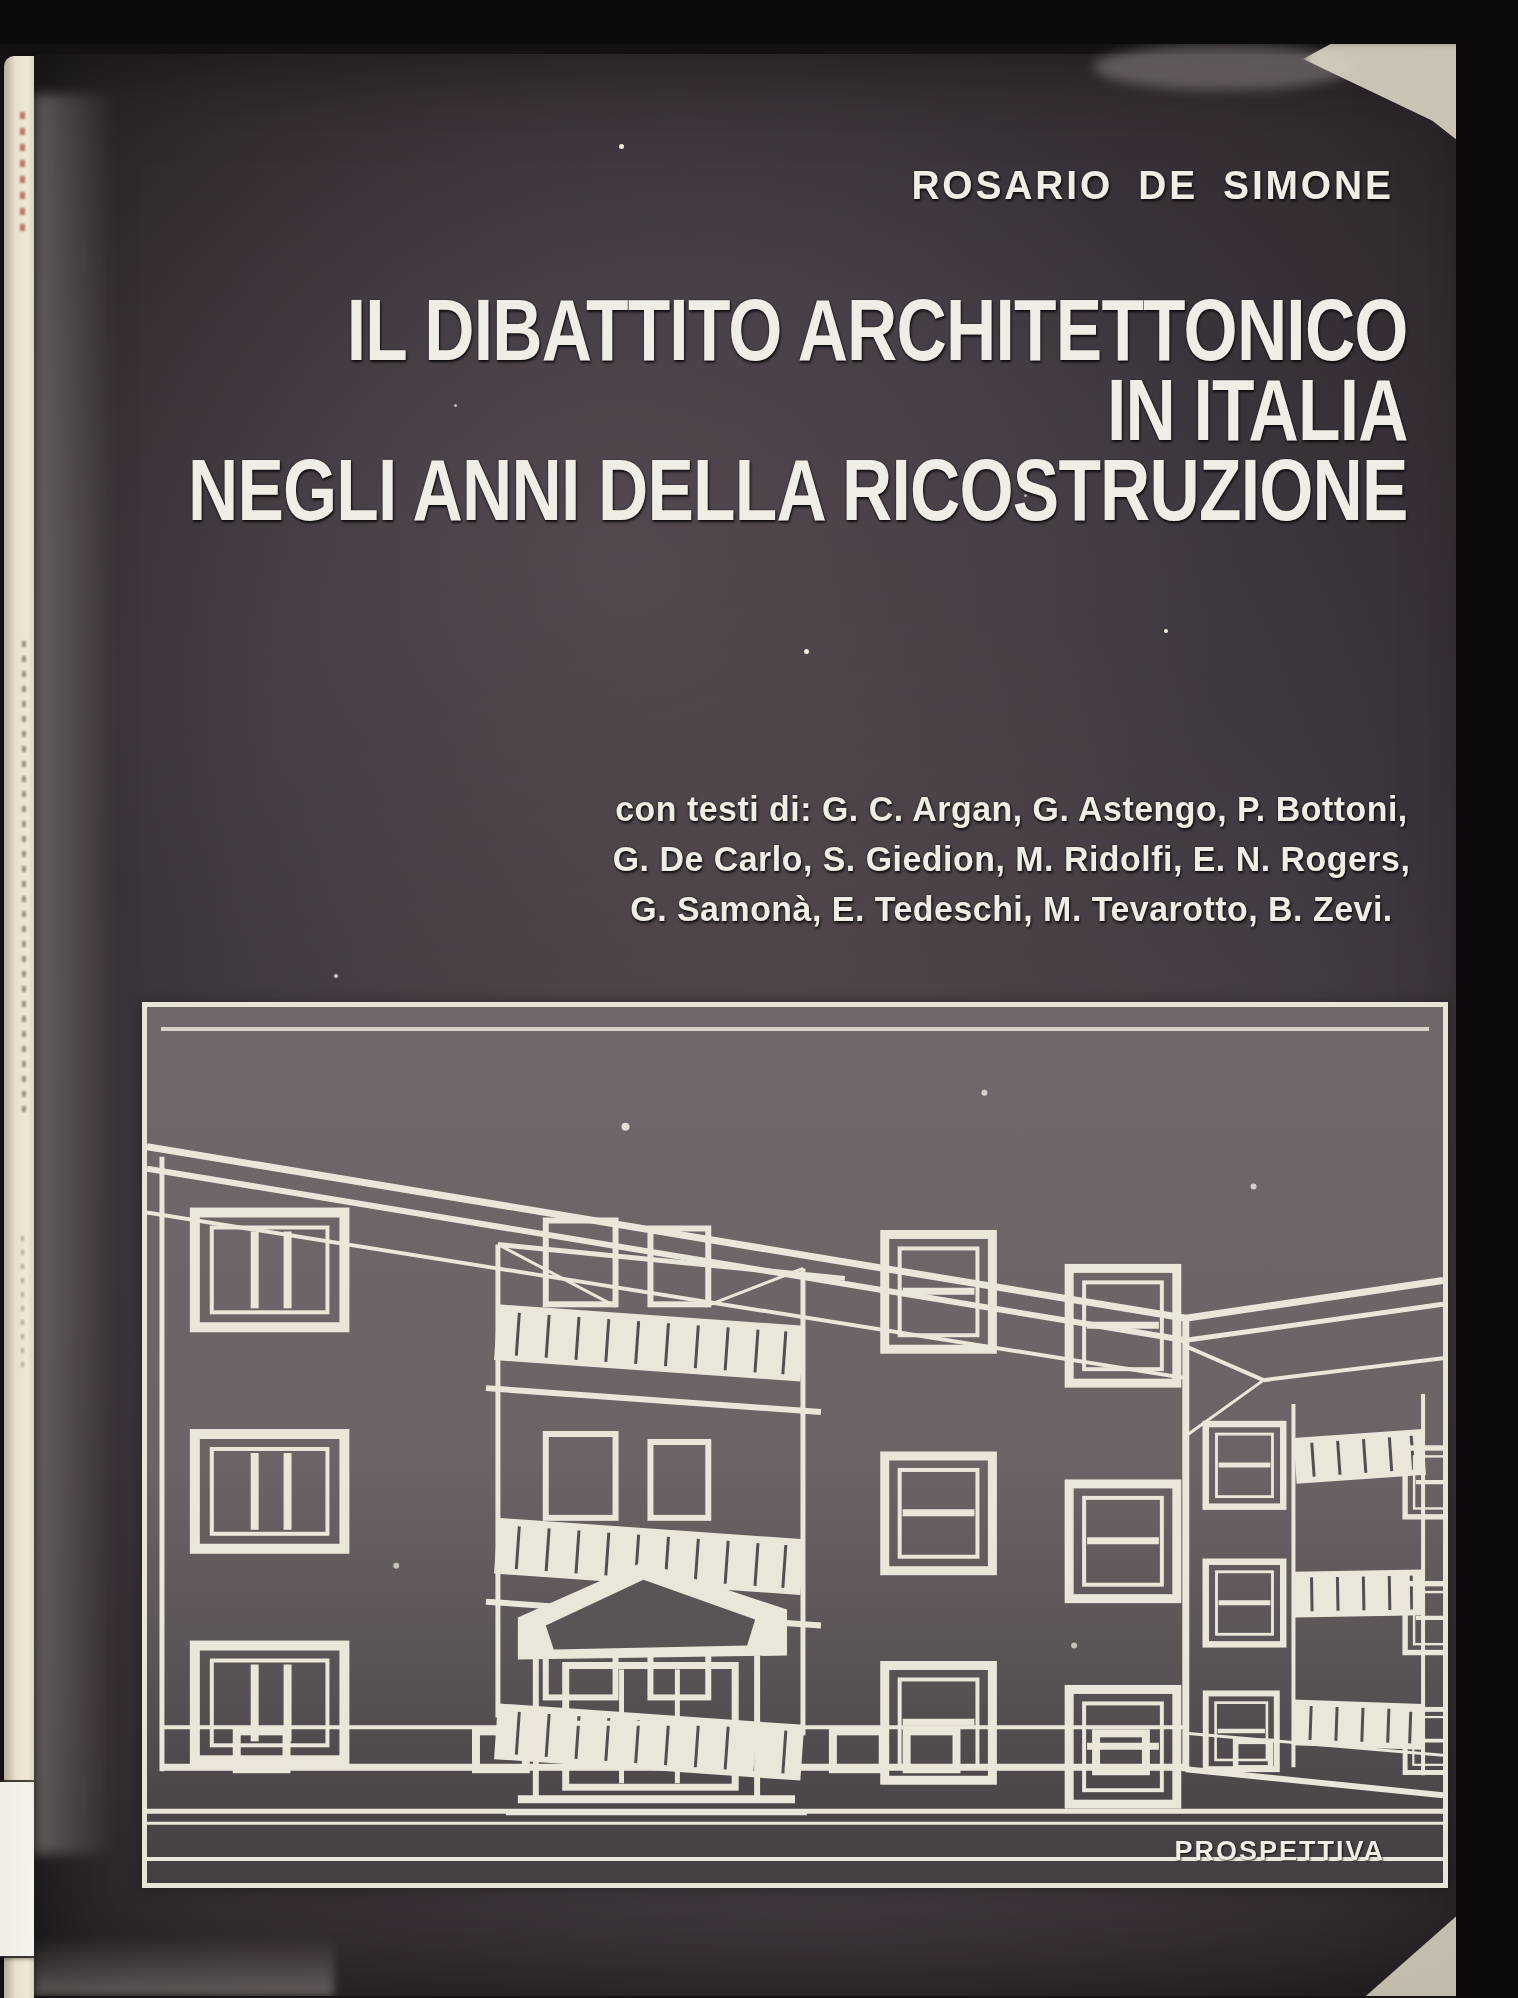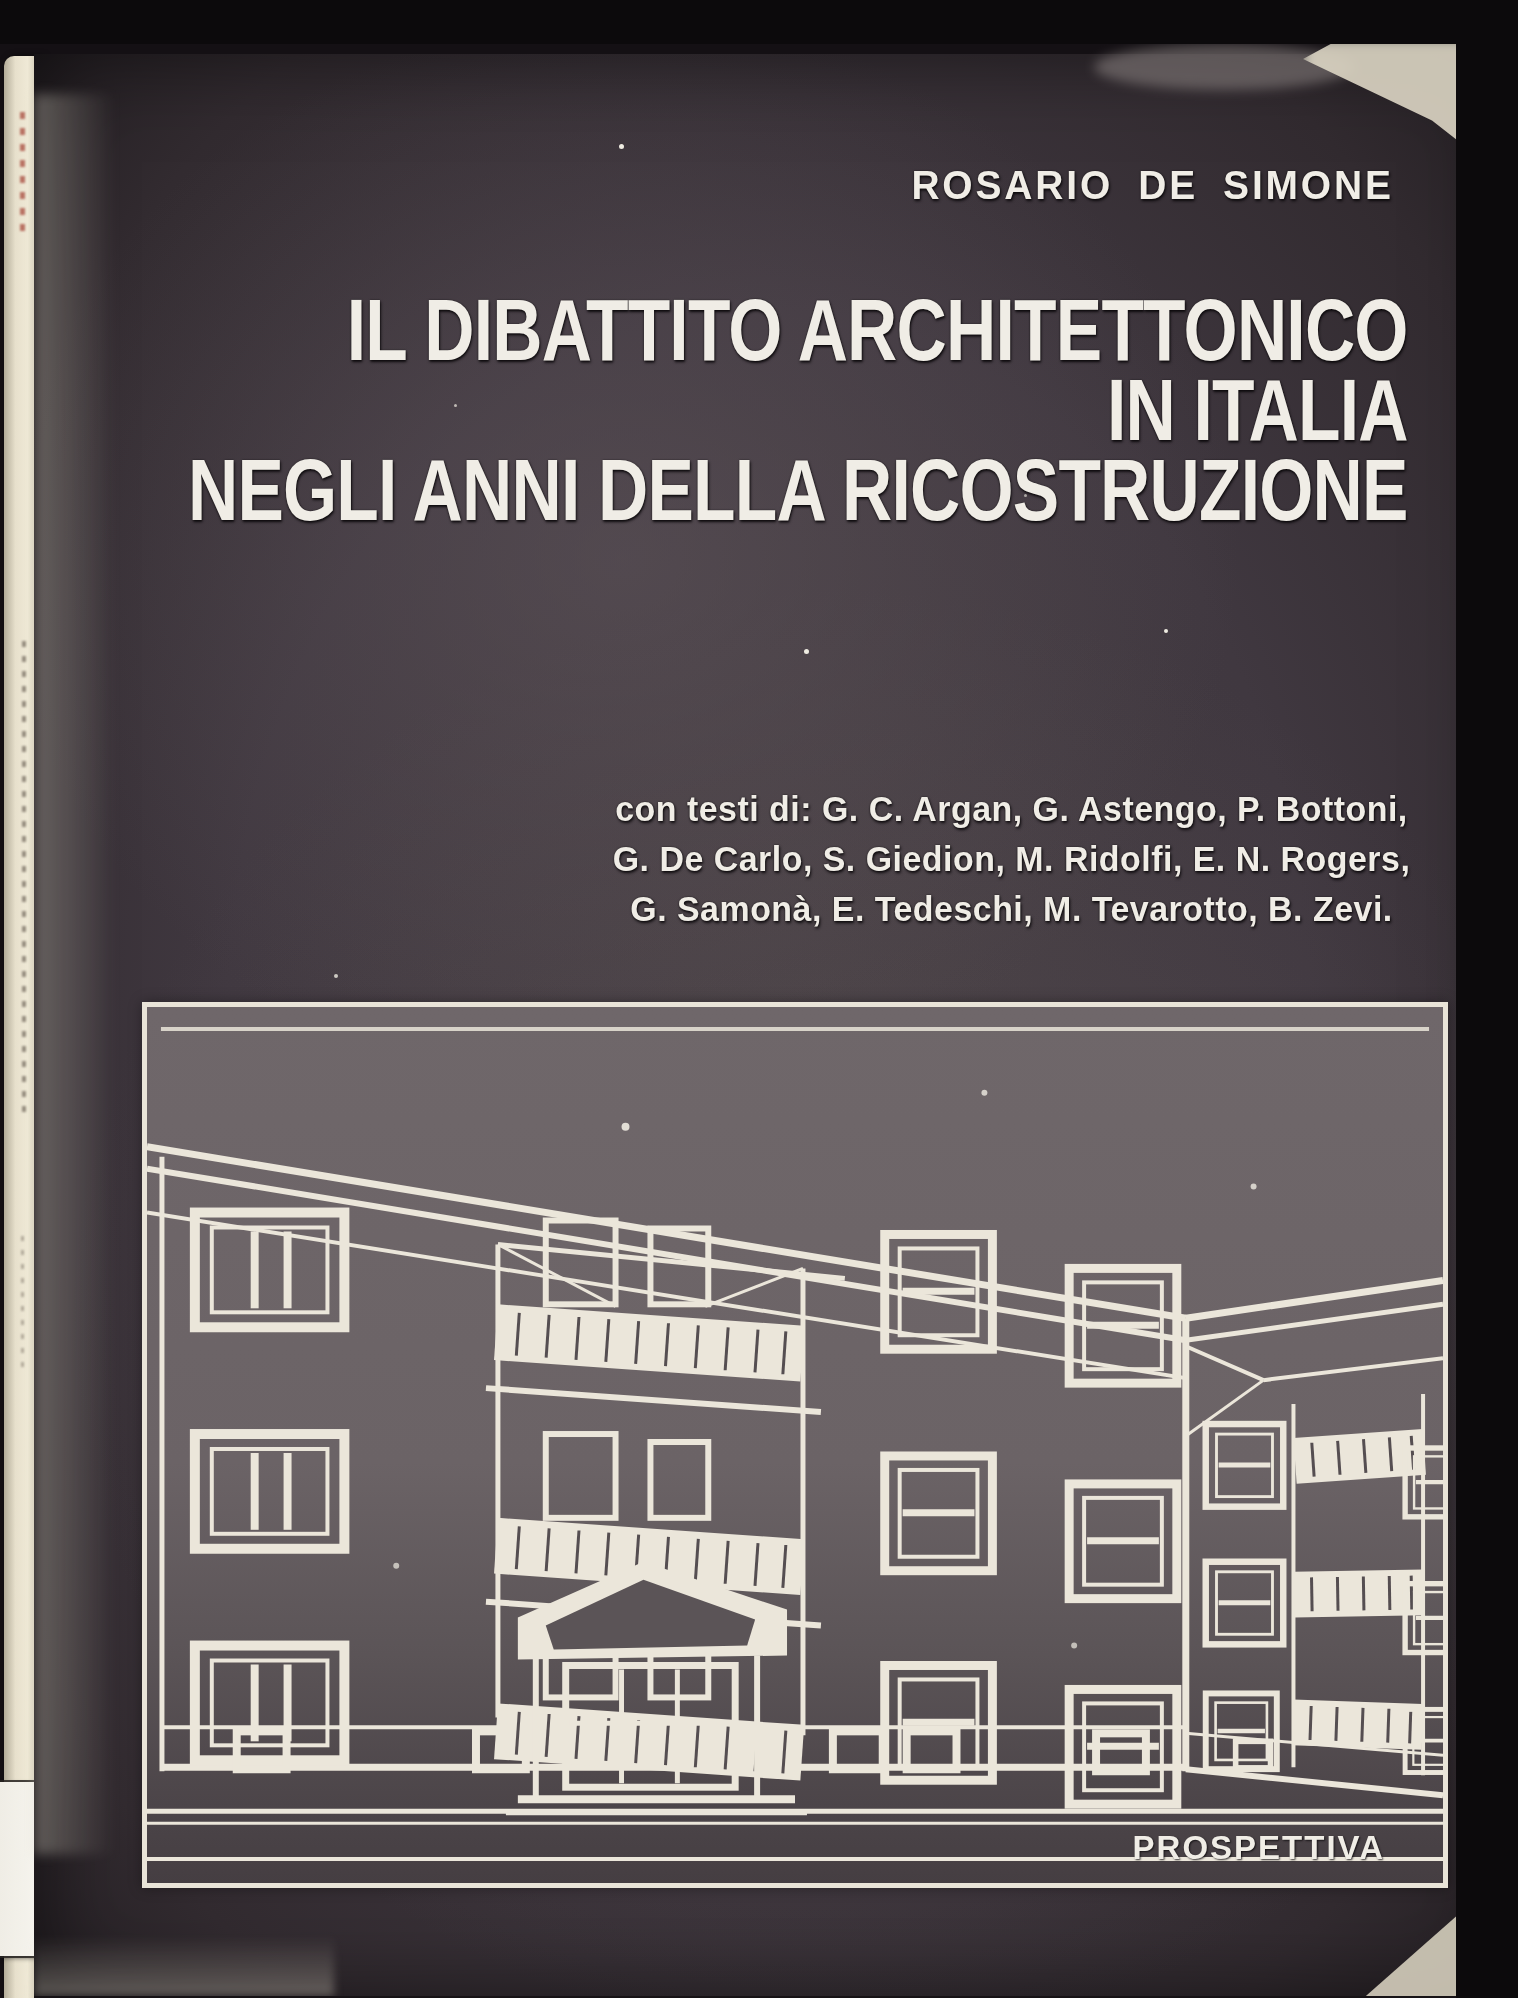--- a/index.html
+++ b/index.html
@@ -64,21 +64,21 @@
   }
   
   .frame{
     position:absolute;left:108px;top:948px;width:1306px;height:886px;
     border:5px solid #e9e4d8;box-sizing:border-box;
     background:linear-gradient(180deg,#6f676a 0%,#6b6366 52%,#5b5457 74%,#4b4448 92%,#453e42 100%);
     box-shadow:0 0 12px rgba(0,0,0,.35);
   }
   .frame svg{display:block;width:100%;height:100%;}
   .publisher{
-    position:absolute;right:58px;bottom:16px;font-size:33px;font-weight:bold;
+    position:absolute;right:58px;bottom:16px;font-size:27px;font-weight:bold;
     letter-spacing:2px;color:#f0ede6;text-shadow:1px 1px 2px rgba(10,8,10,.8);
   }
   
   .speck{position:absolute;background:#efece2;border-radius:50%;}
 </style>
 </head>
 <body>
 
 <div class="photo">
 

